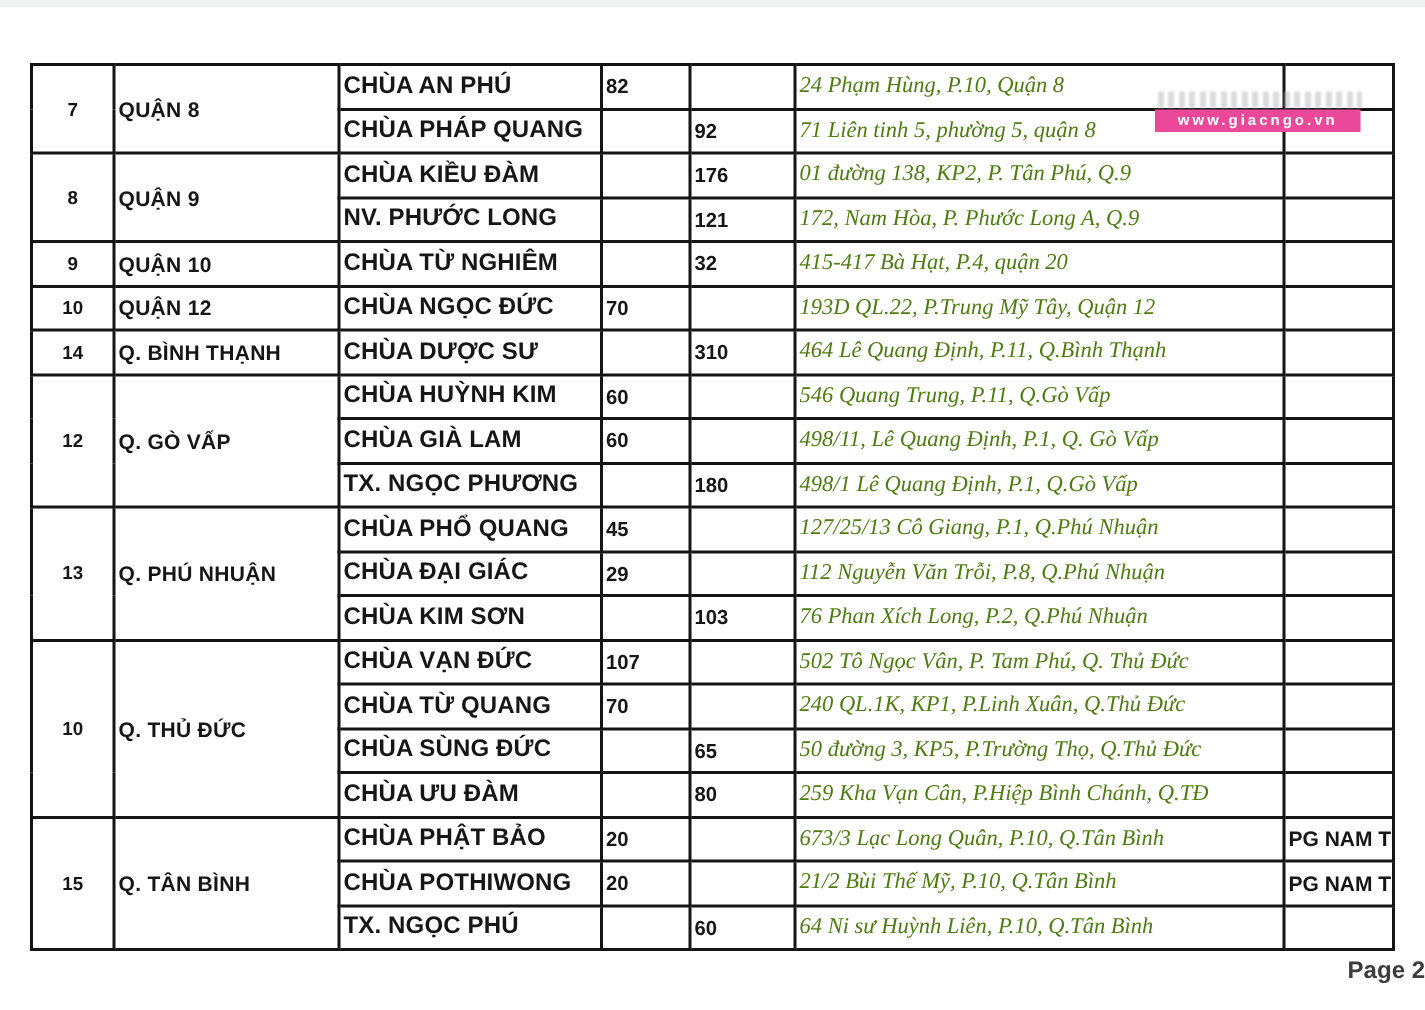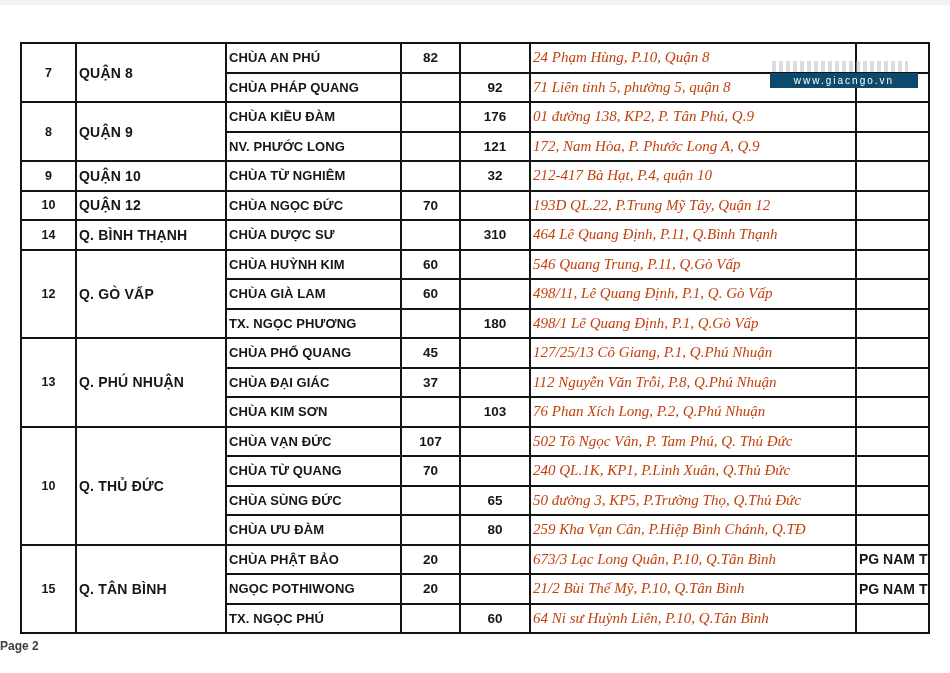--- a/index.html
+++ b/index.html
@@ -15,37 +15,37 @@
     position:absolute; left:20px; top:42px; width:908px;
     border-collapse:collapse; table-layout:fixed;
   }
   .temple-table td {
     border:2px solid #141414; padding:0 2px; overflow:hidden;
     white-space:nowrap; vertical-align:middle; background:transparent;
   }
   .temple-table tr { height:29.5px; }
   .c-no      { text-align:center; font-weight:bold; font-size:12.5px; }
   .c-district{ text-align:left; font-weight:bold; font-size:14px; letter-spacing:0.2px; }
-  .c-name    { font-weight:bold; font-size:13px; padding-left:4px; letter-spacing:0.1px; }
-  .c-num     { text-align:center; font-weight:bold; font-size:13.5px; }
-  .c-addr    { font-family:"Liberation Serif", serif; font-style:italic; font-size:15px; padding-left:6px; color:#c2410c; }
+  .c-name    { font-weight:bold; font-size:16px; padding-left:4px; letter-spacing:0.1px; }
+  .c-num     { text-align:left; font-weight:bold; font-size:13.5px; }
+  .c-addr    { font-family:"Liberation Serif", serif; font-style:italic; font-size:15px; padding-left:6px; color:#4d7c0f; }
   .c-note    { text-align:center; font-weight:bold; font-size:14px; padding:0 1px; letter-spacing:0; }
   .footer {
-    position:absolute; left:0; top:639px; width:950px; text-align:left;
-    font-size:12px; font-weight:bold; color:#3c3c3c;
+    position:absolute; left:0; top:639px; width:950px; text-align:right;
+    font-size:16px; font-weight:bold; color:#3c3c3c;
   }
   .watermark-ghost {
     position:absolute; left:772px; top:61px; width:136px; height:11px;
     background:repeating-linear-gradient(90deg,#b8b8b8 0 4px, rgba(255,255,255,0) 4px 7px);
     opacity:0.5; filter:blur(0.6px); z-index:4;
   }
   .watermark {
-    position:absolute; left:770px; top:73px; width:148px; height:15px;
-    background:#0c4a6e; color:#ffffff; z-index:5;
-    font-size:10px; font-weight:normal; letter-spacing:2px;
+    position:absolute; left:770px; top:73px; width:137px; height:15px;
+    background:#ec4899; color:#ffffff; z-index:5;
+    font-size:10px; font-weight:bold; letter-spacing:2px;
     line-height:15px; text-align:center;
   }
 </style>
 </head>
 <body>
 
 <div class="scan-edge"></div>
 
 <table class="temple-table">
   <colgroup>
@@ -89,21 +89,21 @@
         <td class="c-num">121</td>
         <td class="c-addr">172, Nam Hòa, P. Phước Long A, Q.9</td>
         <td class="c-note"></td>
       </tr>
       <tr>
         <td class="c-no">9</td>
         <td class="c-district">QUẬN 10</td>
         <td class="c-name">CHÙA TỪ NGHIÊM</td>
         <td class="c-num"></td>
         <td class="c-num">32</td>
-        <td class="c-addr">212-417 Bà Hạt, P.4, quận 10</td>
+        <td class="c-addr">415-417 Bà Hạt, P.4, quận 20</td>
         <td class="c-note"></td>
       </tr>
       <tr>
         <td class="c-no">10</td>
         <td class="c-district">QUẬN 12</td>
         <td class="c-name">CHÙA NGỌC ĐỨC</td>
         <td class="c-num">70</td>
         <td class="c-num"></td>
         <td class="c-addr">193D QL.22, P.Trung Mỹ Tây, Quận 12</td>
         <td class="c-note"></td>
@@ -144,21 +144,21 @@
         <td class="c-no" rowspan="3">13</td>
         <td class="c-district" rowspan="3">Q. PHÚ NHUẬN</td>
         <td class="c-name">CHÙA PHỔ QUANG</td>
         <td class="c-num">45</td>
         <td class="c-num"></td>
         <td class="c-addr">127/25/13 Cô Giang, P.1, Q.Phú Nhuận</td>
         <td class="c-note"></td>
       </tr>
       <tr>
         <td class="c-name">CHÙA ĐẠI GIÁC</td>
-        <td class="c-num">37</td>
+        <td class="c-num">29</td>
         <td class="c-num"></td>
         <td class="c-addr">112 Nguyễn Văn Trỗi, P.8, Q.Phú Nhuận</td>
         <td class="c-note"></td>
       </tr>
       <tr>
         <td class="c-name">CHÙA KIM SƠN</td>
         <td class="c-num"></td>
         <td class="c-num">103</td>
         <td class="c-addr">76 Phan Xích Long, P.2, Q.Phú Nhuận</td>
         <td class="c-note"></td>
@@ -196,21 +196,21 @@
       <tr>
         <td class="c-no" rowspan="3">15</td>
         <td class="c-district" rowspan="3">Q. TÂN BÌNH</td>
         <td class="c-name">CHÙA PHẬT BẢO</td>
         <td class="c-num">20</td>
         <td class="c-num"></td>
         <td class="c-addr">673/3 Lạc Long Quân, P.10, Q.Tân Bình</td>
         <td class="c-note">PG NAM TÔNG</td>
       </tr>
       <tr>
-        <td class="c-name">NGỌC POTHIWONG</td>
+        <td class="c-name">CHÙA POTHIWONG</td>
         <td class="c-num">20</td>
         <td class="c-num"></td>
         <td class="c-addr">21/2 Bùi Thế Mỹ, P.10, Q.Tân Bình</td>
         <td class="c-note">PG NAM TÔNG</td>
       </tr>
       <tr>
         <td class="c-name">TX. NGỌC PHÚ</td>
         <td class="c-num"></td>
         <td class="c-num">60</td>
         <td class="c-addr">64 Ni sư Huỳnh Liên, P.10, Q.Tân Bình</td>

